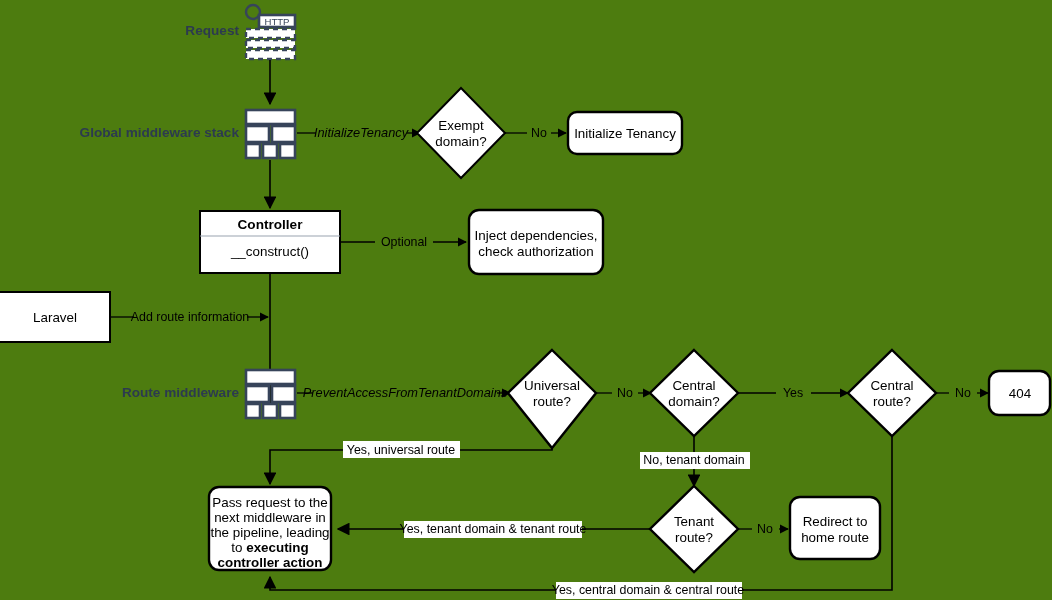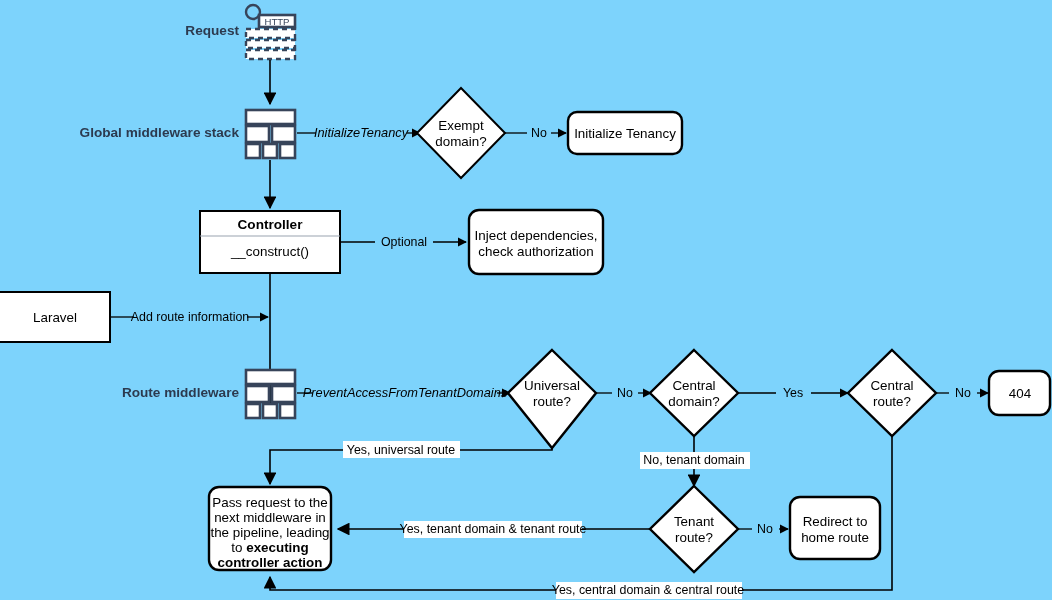--- a/index.html
+++ b/index.html
@@ -4,21 +4,21 @@
 <style>
   html, body {
     margin: 0;
     padding: 0;
     background: #ffffff;
   }
   #canvas {
     position: relative;
     width: 1052px;
     height: 600px;
-    background: #7dd3fc;
+    background: #4d7c0f;
     overflow: hidden;
     font-family: "Liberation Sans", sans-serif;
   }
   svg { display: block; }
   .shape-stroke { fill: #ffffff; stroke: #000000; stroke-width: 2; }
   .shape-stroke-thick { fill: #ffffff; stroke: #000000; stroke-width: 2.4; }
   .conn { stroke: #000000; stroke-width: 1.3; fill: none; }
   .conn-thick { stroke: #000000; stroke-width: 1.6; fill: none; }
   .icon-rect { fill: #ffffff; stroke: #37445a; stroke-width: 2.6; }
   .icon-dash { fill: #ffffff; stroke: #37445a; stroke-width: 2.4; stroke-dasharray: 5 4; }

